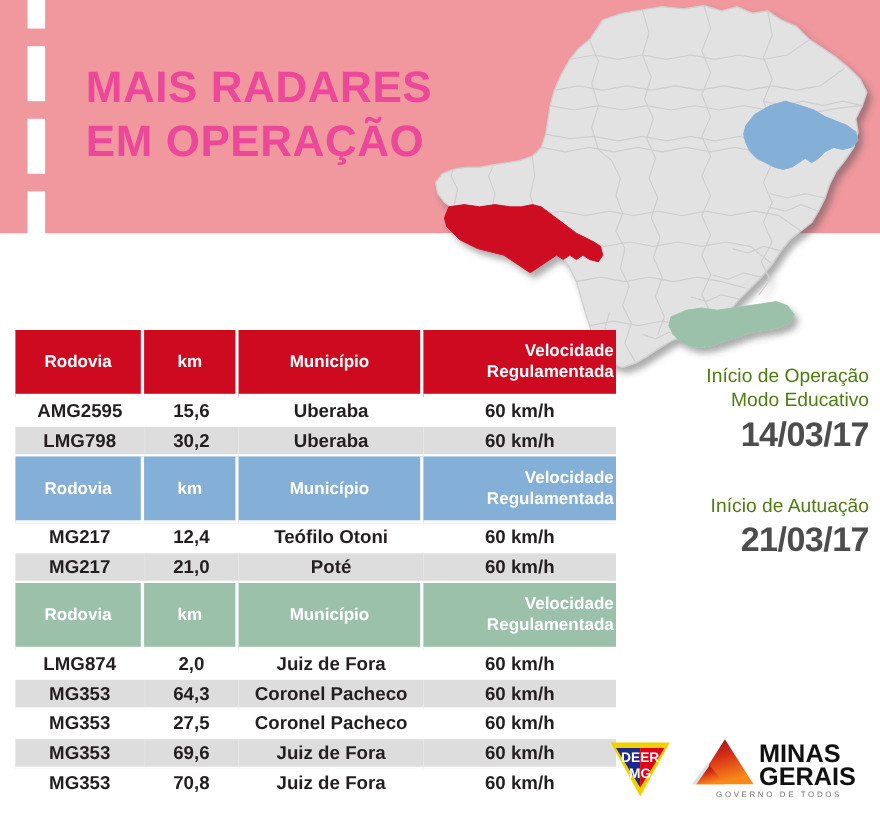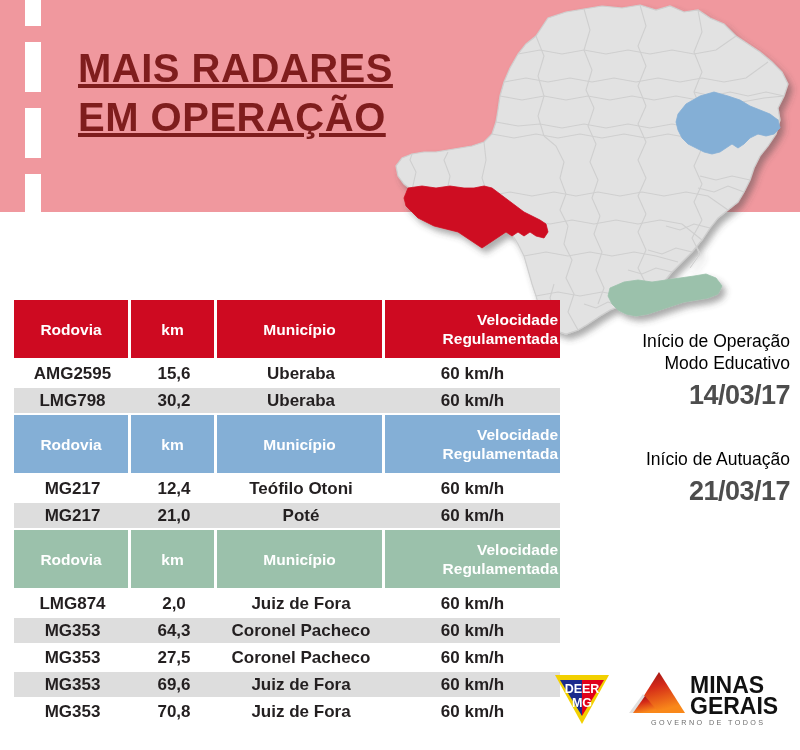--- a/index.html
+++ b/index.html
@@ -19,27 +19,26 @@
     background:#F0989E;
     z-index:1;
   }
   .lane-marks{
     position:absolute;left:25px;top:0;width:16px;height:212px;z-index:3;
   }
   .lane-dash{
     position:absolute;left:0;width:16px;background:#ffffff;
   }
   .title-block{
-    position:absolute;left:78px;top:44px;z-index:4;
-    color:#7f1d1d;
+    position:absolute;left:78px;top:56px;z-index:4;
+    color:#ec4899;
     font-weight:bold;
     font-size:40px;
     line-height:49px;
     letter-spacing:0.5px;
-    text-decoration:underline;
   }
   .title-line{display:block;white-space:nowrap;}
 
   
   .map-wrap{
     position:absolute;left:388px;top:-4px;width:412px;height:368px;z-index:5;
     pointer-events:none;
   }
   .map-wrap svg{display:block;width:412px;height:368px;}
 
@@ -87,25 +86,25 @@
 
   
   .info-col{
     position:absolute;left:565px;top:330px;width:225px;z-index:6;
     text-align:right;
   }
   .info-block{margin-bottom:34px;}
   .info-label{
     font-size:17.5px;
     line-height:22px;
-    color:#000000;
+    color:#4d7c0f;
     white-space:pre-line;
   }
   .info-date{
-    font-size:27px;
+    font-size:31px;
     font-weight:bold;
     color:#4D4D4D;
     line-height:38px;
     margin-top:2px;
     letter-spacing:-0.5px;
   }
 
   
   .logos{
     position:absolute;left:552px;top:660px;width:232px;height:78px;z-index:7;

